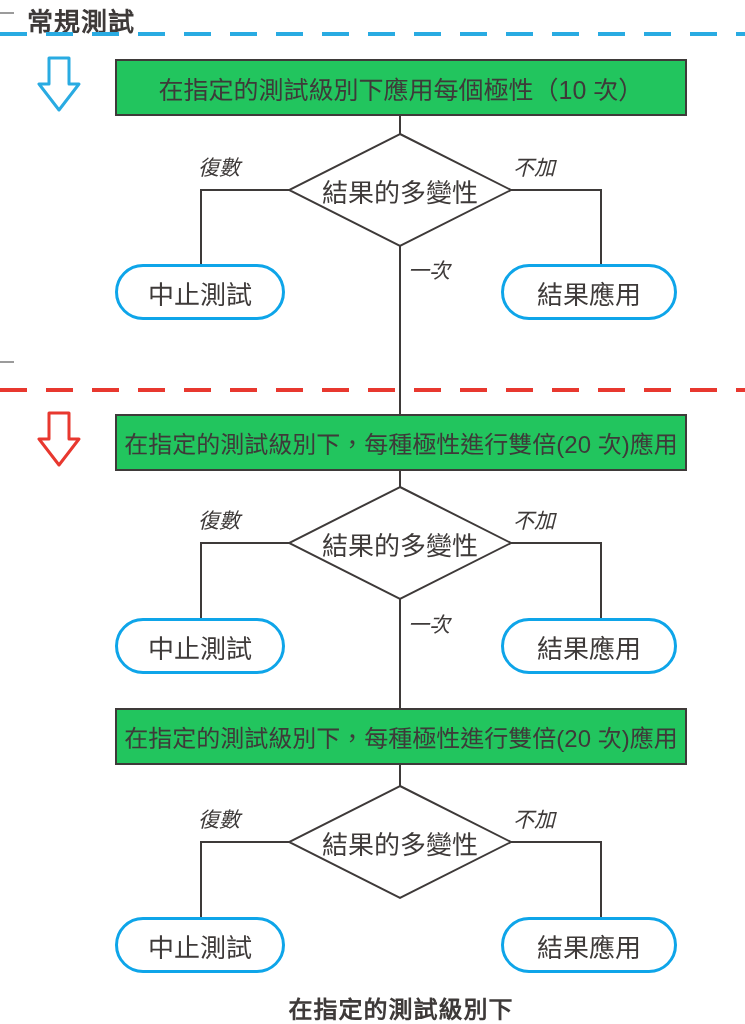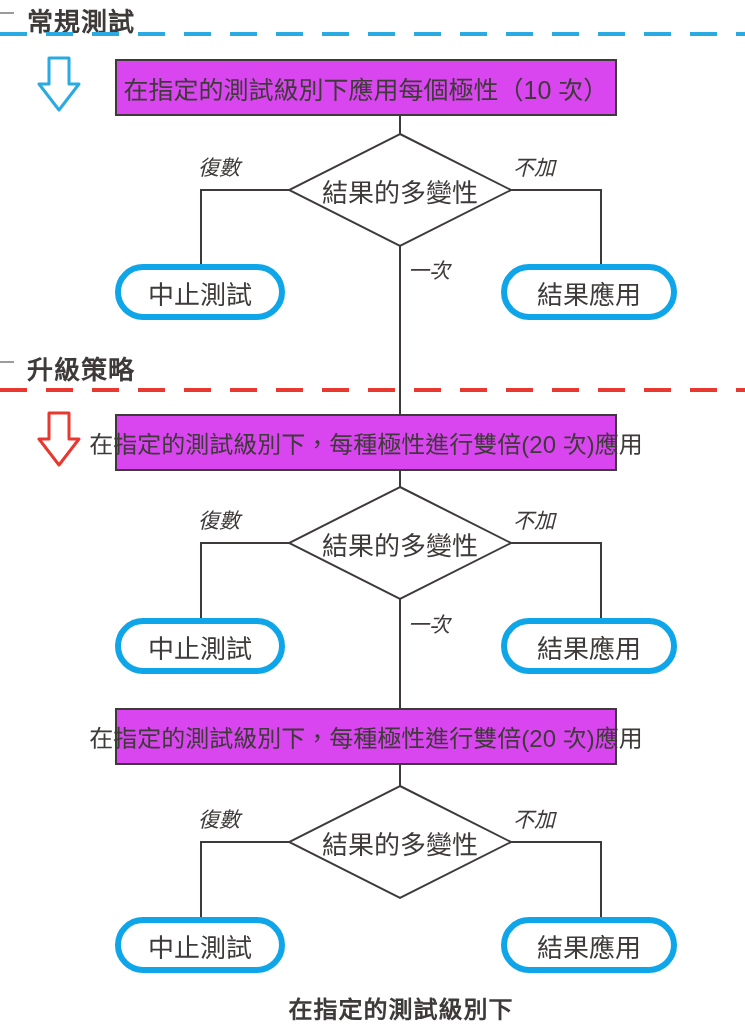--- a/index.html
+++ b/index.html
@@ -9,31 +9,31 @@
   .abs{position:absolute;}
   .sec-title{font-size:26px;font-weight:600;letter-spacing:1px;white-space:nowrap;margin-left:9px;}
   .divider{height:4px;width:745px;left:0;}
   .divider.blue{background:repeating-linear-gradient(to right,#29abe2 0 27px,transparent 27px 46px);}
   .divider.red{background:repeating-linear-gradient(to right,#e8382f 0 27px,transparent 27px 46px);}
   .edge-tick{width:14px;height:2px;background:#9b9b9b;left:0;}
 
   .vline{width:2px;background:#3e3a39;}
   .hline{height:2px;background:#3e3a39;}
 
-  .step-rect{left:115px;width:502px;height:57px;border:2.5px solid #3e3a39;background:#d946ef;
+  .step-rect{left:115px;width:572px;height:57px;border:2.5px solid #3e3a39;background:#22c55e;
              display:flex;align-items:center;justify-content:center;white-space:nowrap;
              box-sizing:border-box;}
   .step-rect.s1{font-size:25px;}
   .step-rect.s2{font-size:24px;}
 
   .diamond-wrap{left:287px;width:226px;height:116px;}
   .diamond-label{left:287px;width:226px;height:116px;display:flex;align-items:center;
                  justify-content:center;font-size:26px;font-weight:500;white-space:nowrap;}
 
-  .terminal{height:56px;border:6px solid #0ea5e9;border-radius:28px;background:#fff;
+  .terminal{height:56px;border:3px solid #0ea5e9;border-radius:28px;background:#fff;
             display:flex;align-items:center;justify-content:center;font-size:26px;
             font-weight:500;box-sizing:border-box;white-space:nowrap;}
   .terminal.tl{left:115px;width:170px;}
   .terminal.tr{left:501px;width:176px;}
 
   .branch-label{font-size:21px;font-weight:500;white-space:nowrap;font-style:italic;}
   .caption{left:115px;width:572px;top:990px;text-align:center;font-size:24px;
            font-weight:600;letter-spacing:1px;}
   svg{display:block;}
 </style>
@@ -44,21 +44,20 @@
 
   <div class="abs edge-tick" style="top:12px;"></div>
   <div class="abs sec-title" style="left:18px;top:1px;">常規測試</div>
   <div class="abs divider blue" style="top:32px;"></div>
 
   <svg class="abs" style="left:37px;top:56px;" width="44" height="56" viewBox="0 0 44 56">
     <path d="M12 2 H32 V28 H42 L22 54 L2 28 H12 Z" fill="none" stroke="#29abe2" stroke-width="3" stroke-linejoin="round"></path>
   </svg>
 
   <div class="abs edge-tick" style="top:361px;"></div>
-  <div class="abs sec-title" style="left:18px;top:349px;">升級策略</div>
   <div class="abs divider red" style="top:388px;"></div>
 
   <svg class="abs" style="left:37px;top:411px;" width="44" height="56" viewBox="0 0 44 56">
     <path d="M12 2 H32 V28 H42 L22 54 L2 28 H12 Z" fill="none" stroke="#e8382f" stroke-width="3" stroke-linejoin="round"></path>
   </svg>
 
   <div class="abs vline" style="left:399px;top:116px;height:18px;"></div>
   <div class="abs hline" style="left:200px;top:189px;width:89px;"></div>
   <div class="abs vline" style="left:200px;top:189px;height:77px;"></div>
   <div class="abs hline" style="left:511px;top:189px;width:90px;"></div>

